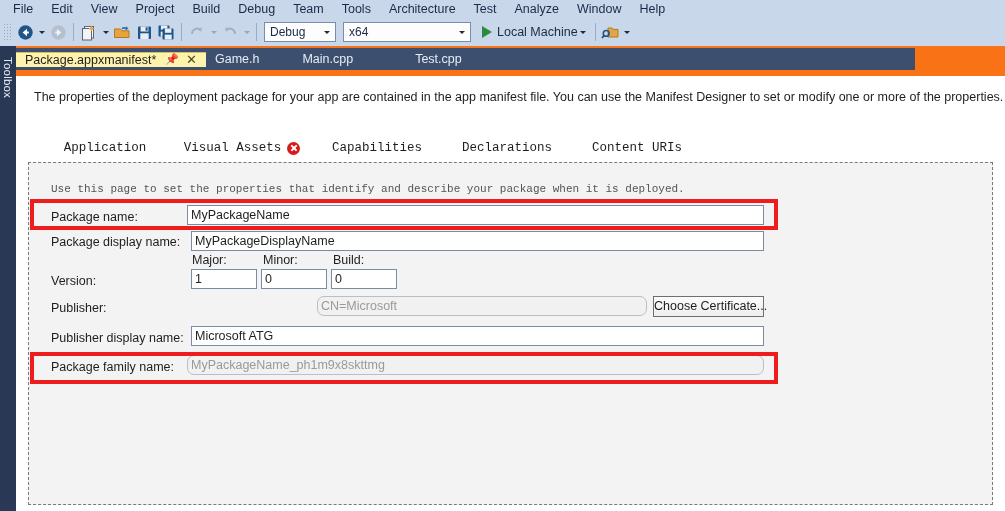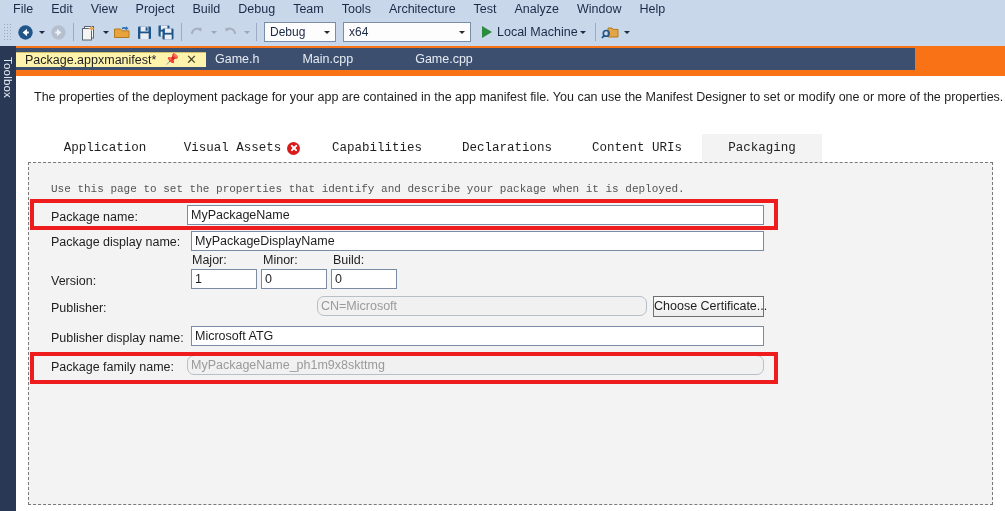--- a/index.html
+++ b/index.html
@@ -458,21 +458,21 @@
       <span class="tab-pin">📌</span>
       <span class="tab-close">✕</span>
     </div>
     <div class="doctab">
       <span>Game.h</span>
     </div>
     <div class="doctab" style="padding-left:34px;padding-right:34px;">
       <span>Main.cpp</span>
     </div>
     <div class="doctab" style="padding-left:28px;padding-right:28px;">
-      <span>Game.cpp</span>
+      <span>Test.cpp</span>
     </div>
   </div>
 
   <div class="designer">
 
     <div class="intro-text">The properties of the deployment package for your app are contained in the app manifest file. You can use the Manifest Designer to set or modify one or more of the properties.</div>
 
     <div class="mtabs">
       <div class="mtab" style="width:134px;">
         <span>Application</span>
@@ -483,23 +483,20 @@
       </div>
       <div class="mtab" style="width:130px;">
         <span>Capabilities</span>
       </div>
       <div class="mtab" style="width:130px;">
         <span>Declarations</span>
       </div>
       <div class="mtab" style="width:130px;">
         <span>Content URIs</span>
       </div>
-      <div class="mtab sel" style="width:120px;">
-        <span>Packaging</span>
-      </div>
     </div>
 
     <div class="panel">
       <div class="panel-hint">Use this page to set the properties that identify and describe your package when it is deployed.</div>
 
       <div class="form">
 
         <div class="lbl" style="left:22px; top:47px;">Package name:</div>
         <div class="fld" style="left:158px; top:42px; width:577px; height:20px;">MyPackageName</div>
 

